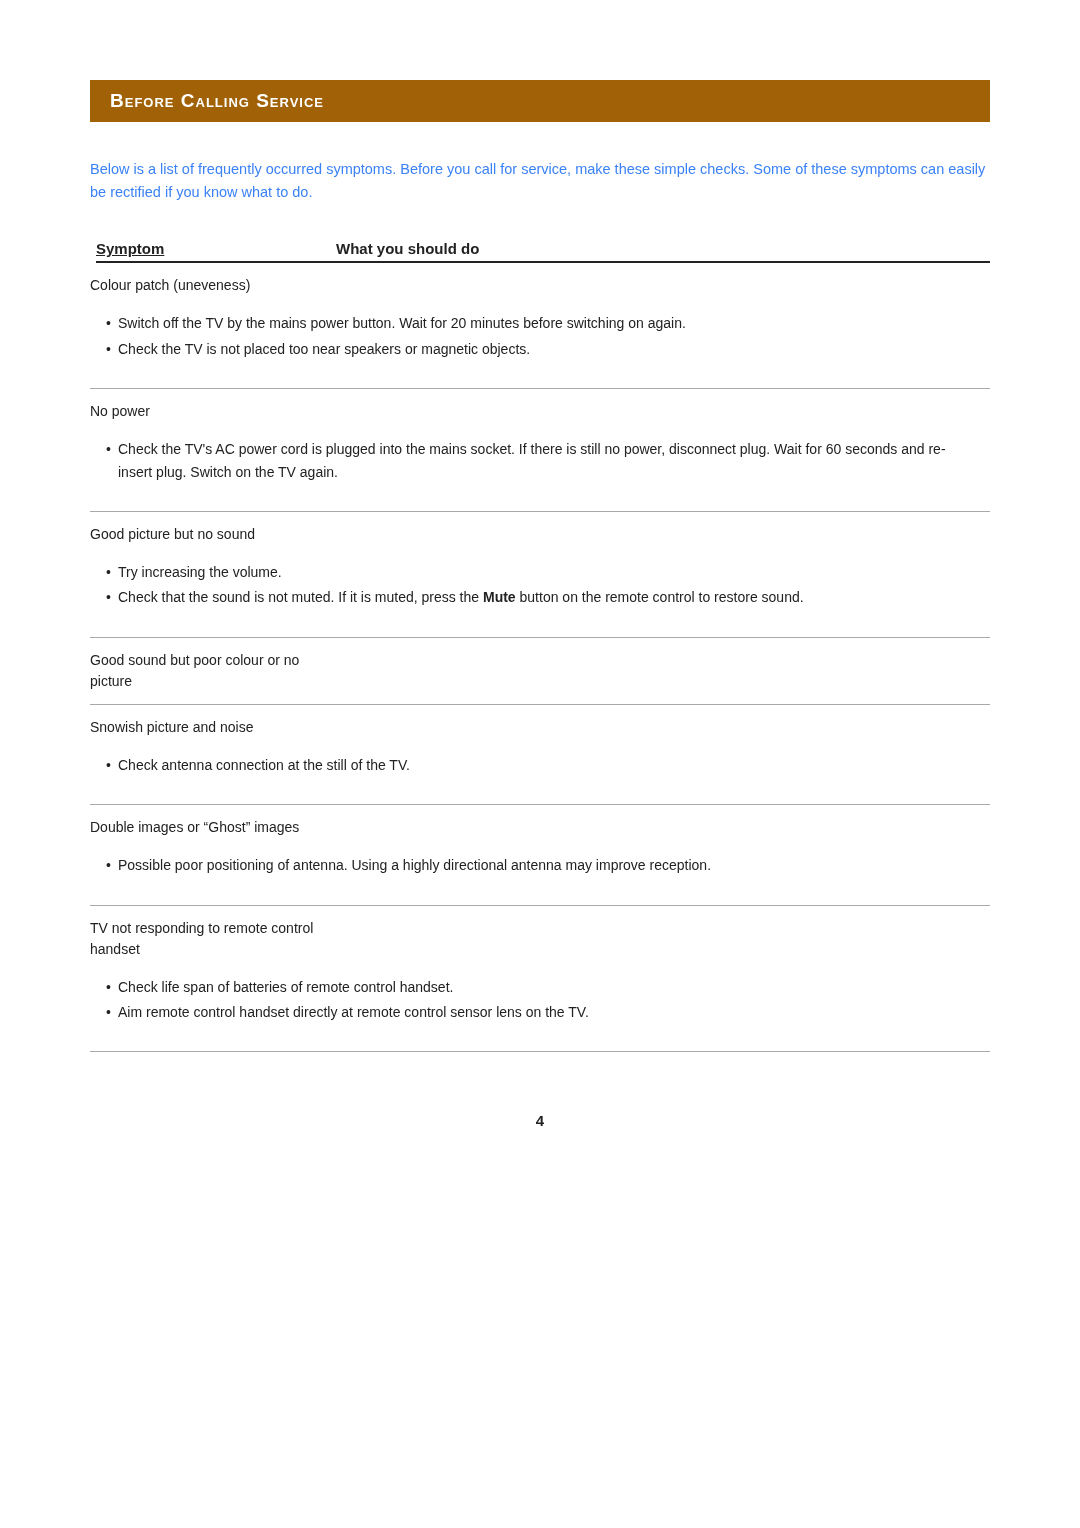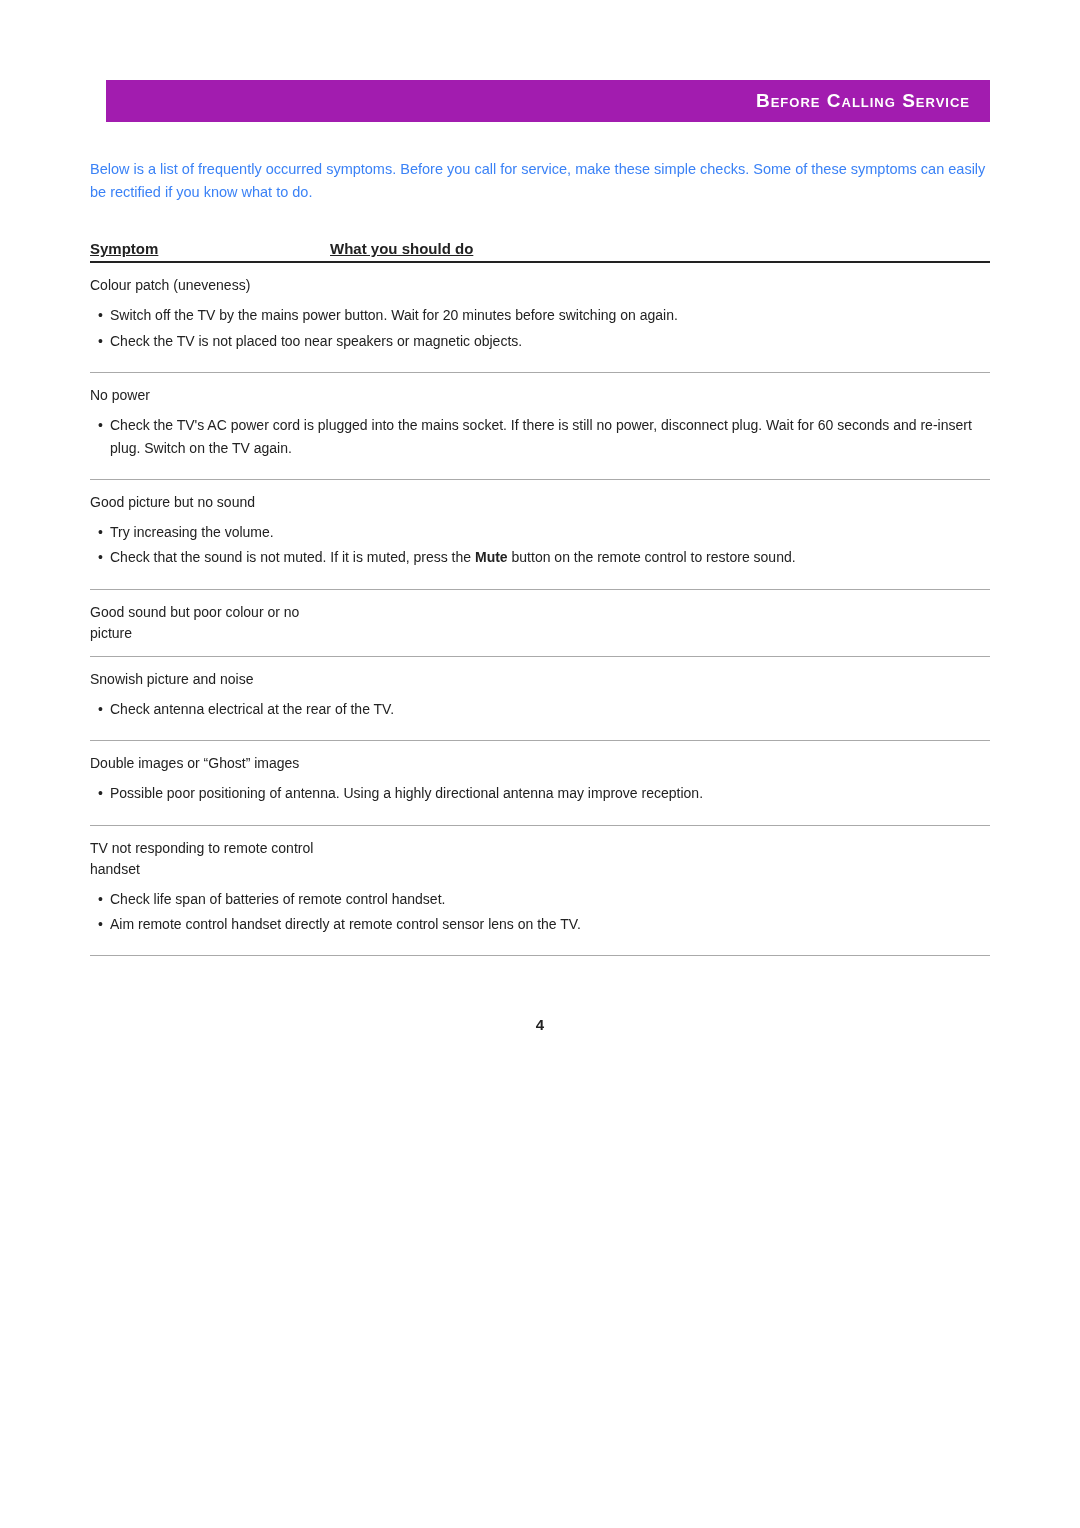--- a/index.html
+++ b/index.html
@@ -12,26 +12,25 @@
       width: 1080px;
       min-height: 1528px;
       background: #ffffff;
       font-family: Arial, Helvetica, sans-serif;
       font-size: 15px;
       color: #222222;
       padding: 80px 90px 80px 90px;
     }
 
     .page-title-bar {
-      background: #a21caf;
+      background: #a16207;
       color: #ffffff;
-      text-align: right;
+      text-align: left;
       padding: 10px 20px;
       margin-bottom: 36px;
-      margin-left: 16px;
     }
 
     .page-title-bar h1 {
       font-size: 19px;
       font-weight: bold;
       letter-spacing: 1px;
       font-variant: small-caps;
       text-transform: capitalize;
     }
 
@@ -44,35 +43,35 @@
 
     .table-container {
       width: 100%;
     }
 
     .table-header {
       display: flex;
       border-bottom: 2px solid #222;
       padding-bottom: 4px;
       margin-bottom: 0px;
+      margin-left: 6px;
     }
 
     .col-symptom-header {
       width: 240px;
       min-width: 240px;
       font-weight: bold;
       font-size: 15px;
       text-decoration: underline;
     }
 
     .col-action-header {
       flex: 1;
       font-weight: bold;
       font-size: 15px;
-      text-decoration: underline;
     }
 
     .table-row {
       display: flex;
       border-bottom: 1px solid #aaa;
       padding: 12px 0 12px 0;
       align-items: flex-start;
       flex-direction: column;
     }
 
@@ -88,21 +87,21 @@
     .col-action {
       flex: 1;
       font-size: 14px;
       line-height: 1.6;
       color: #222;
     }
 
     .col-action ul {
       list-style: none;
       padding: 0;
-      margin: 8px;
+      margin: 16px;
     }
 
     .col-action ul li {
       padding-left: 12px;
       position: relative;
       margin-bottom: 3px;
     }
 
     .col-action ul li::before {
       content: "•";
@@ -165,21 +164,21 @@
           </ul>
         </div>
       </div>
       <div class="table-row">
         <div class="col-symptom">Good sound but poor colour or no picture</div>
       </div>
       <div class="table-row">
         <div class="col-symptom">Snowish picture and noise</div>
         <div class="col-action">
           <ul>
-            <li>Check antenna electrical at the rear of the TV.</li>
+            <li>Check antenna connection at the still of the TV.</li>
           </ul>
         </div>
       </div>
       <div class="table-row">
         <div class="col-symptom">Double images or “Ghost” images</div>
         <div class="col-action">
           <ul>
             <li>Possible poor positioning of antenna. Using a highly directional  antenna may improve reception.</li>
           </ul>
         </div>

